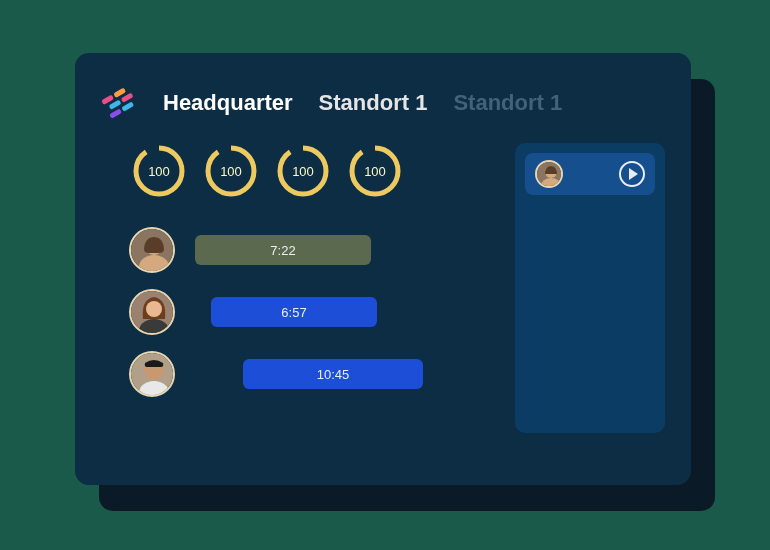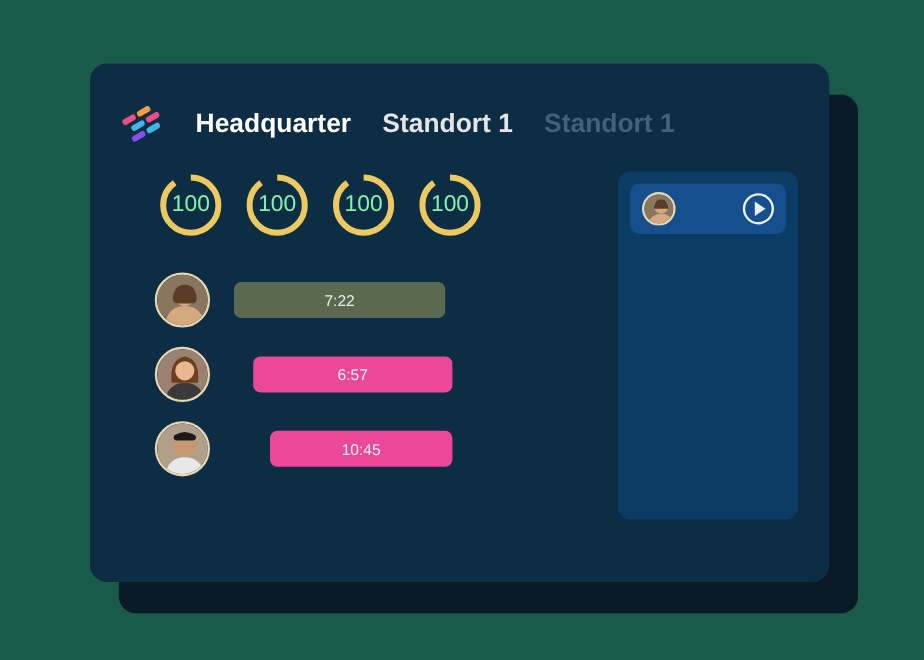--- a/index.html
+++ b/index.html
@@ -69,22 +69,22 @@
       width: 56px;
       height: 56px;
     }
     .gauge svg { transform: rotate(-90deg); }
     .gauge-val {
       position: absolute;
       top: 0; left: 0; right: 0; bottom: 0;
       display: flex;
       align-items: center;
       justify-content: center;
-      font-size: 19px;
-      color: #86efac;
+      font-size: 13px;
+      color: #fef9c3;
     }
     .rows {
       margin-top: 28px;
     }
     .row {
       display: flex;
       align-items: center;
       gap: 20px;
       margin-bottom: 16px;
       margin-left: 28px;
@@ -101,21 +101,21 @@
     .bar {
       height: 30px;
       border-radius: 6px;
       display: flex;
       align-items: center;
       justify-content: center;
       color: #e8eef3;
       font-size: 13px;
     }
     .bar-olive { background: #5b6a4e; }
-    .bar-blue { background: #ec4899; }
+    .bar-blue { background: #1d4ed8; }
     .right-panel {
       width: 150px;
       background: #0a3c64;
       border-radius: 10px;
       padding: 10px;
       height: 290px;
     }
     .panel-item {
       background: #164f8e;
       border-radius: 8px;
@@ -237,21 +237,21 @@
 
         <div class="row">
           <div class="avatar">
             <svg width="46" height="46" viewBox="0 0 46 46">
                 <rect width="46" height="46" fill="#b0a08a"></rect>
                 <circle cx="23" cy="17" r="10" fill="#c99870"></circle>
                 <path d="M14 10 Q23 4 32 10 Q33 14 30 14 L16 14 Q13 14 14 10" fill="#1a1a1a"></path>
                 <ellipse cx="23" cy="40" rx="15" ry="12" fill="#e8e8e8"></ellipse>
               </svg>
           </div>
-          <div class="bar bar-blue" style="width:152px;margin-left:30px">10:45</div>
+          <div class="bar bar-blue" style="width:180px;margin-left:48px">10:45</div>
         </div>
 
       </div>
 
     </div>
 
     <div class="right-panel">
       <div class="panel-item">
         <div class="mini-avatar">
           <svg width="28" height="28" viewBox="0 0 28 28">

